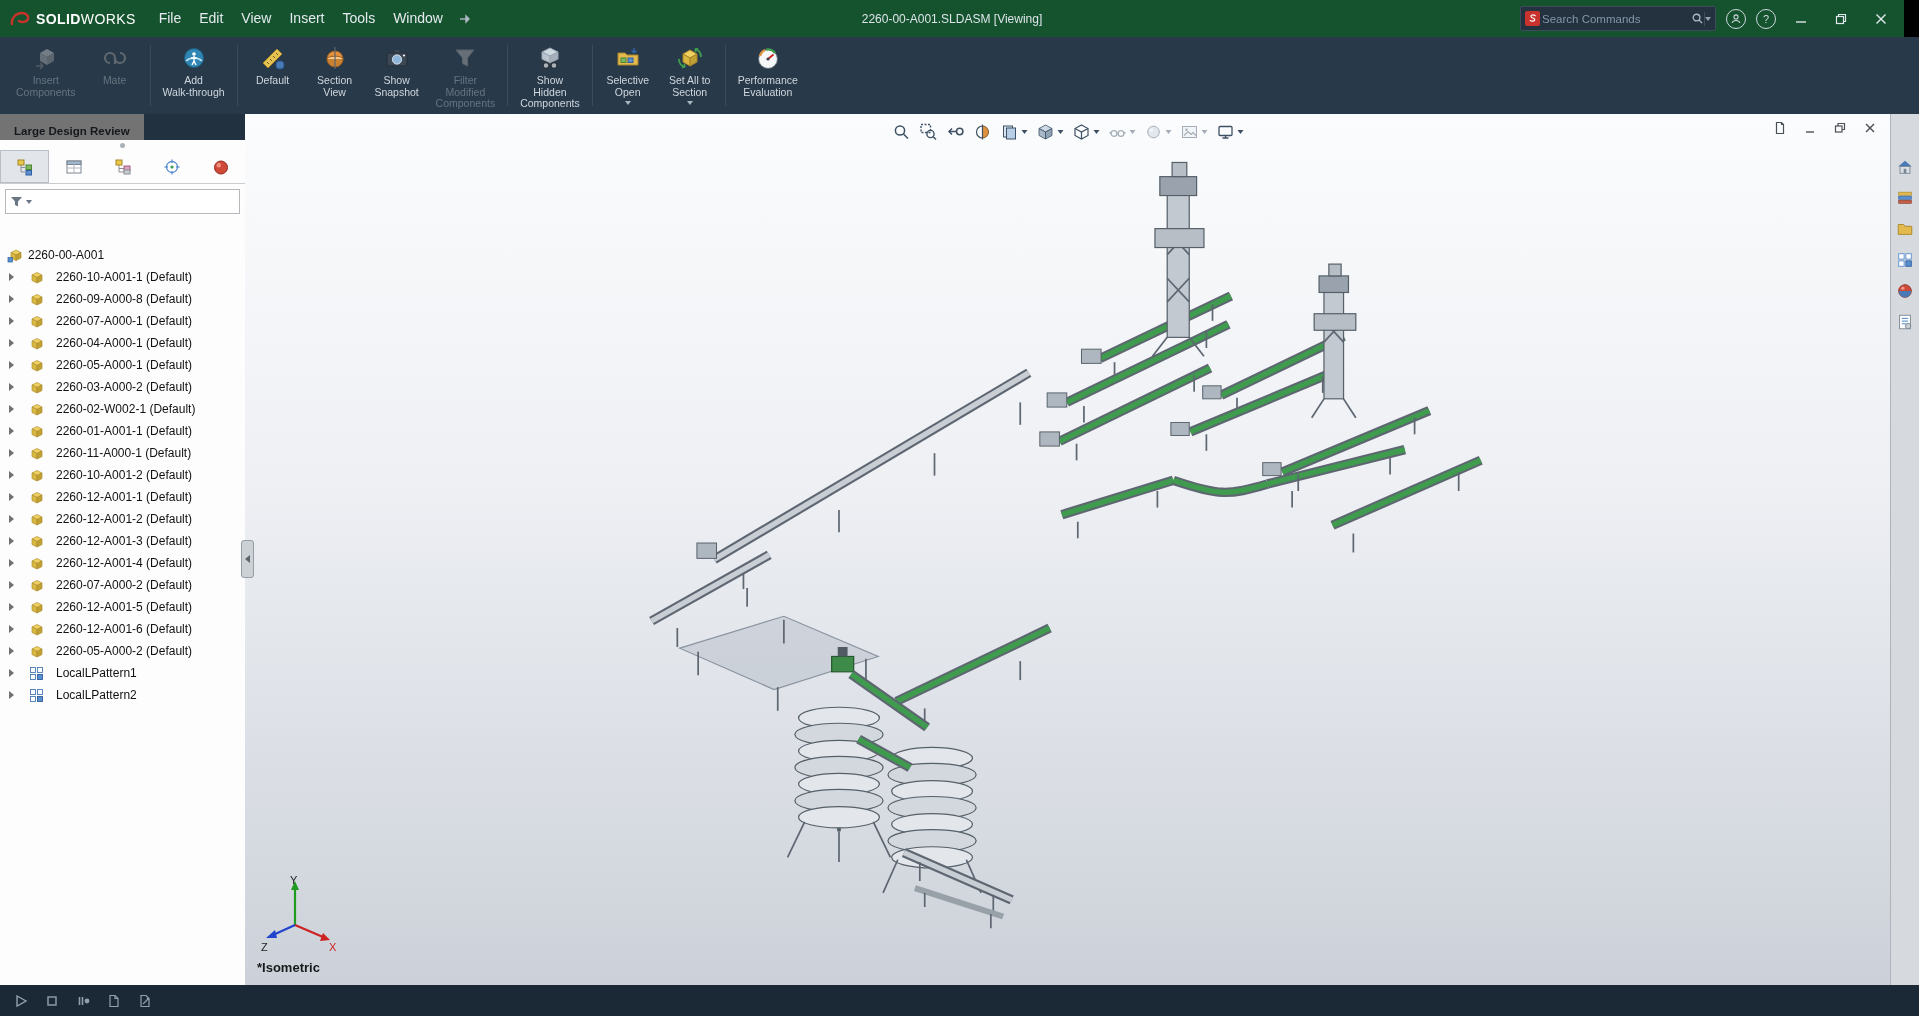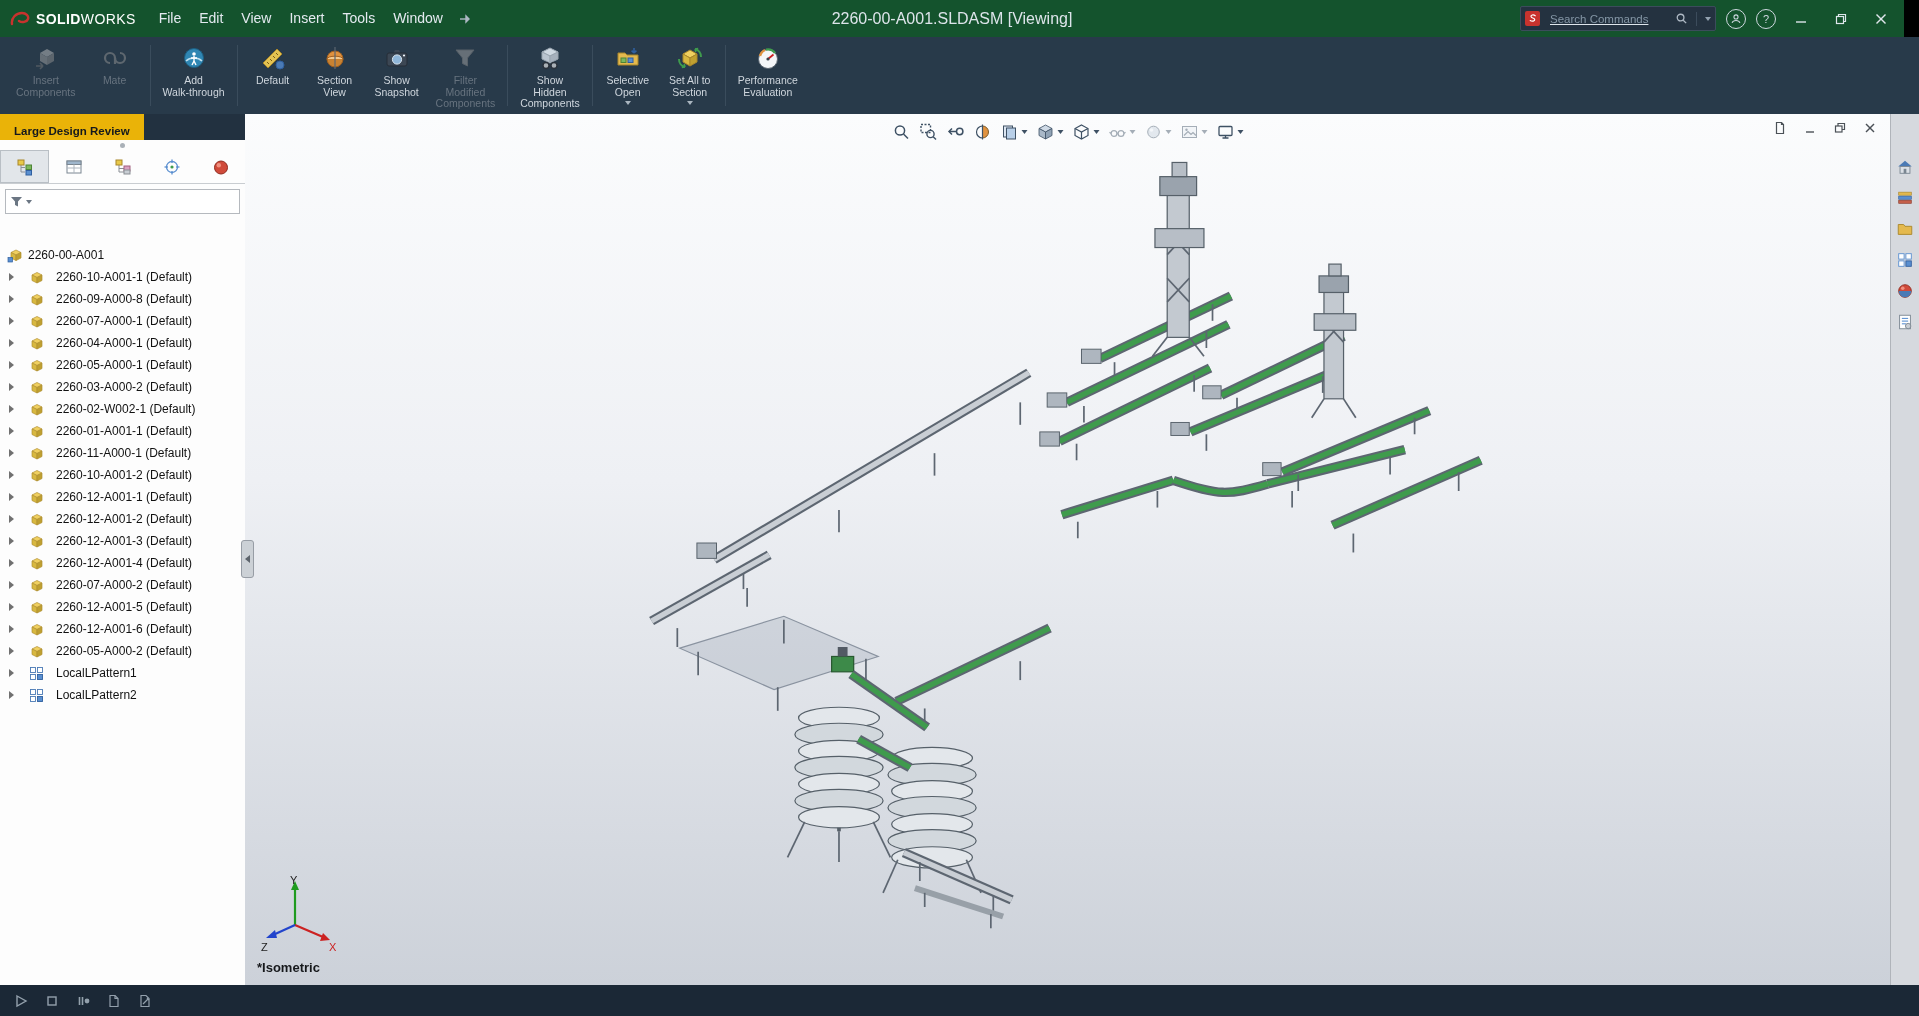--- a/index.html
+++ b/index.html
@@ -10,24 +10,24 @@
   
   .titlebar{position:absolute;top:0;left:0;right:15px;height:37px;background:#14532d;
             display:flex;align-items:center;color:#dfe6ec;}
   .logo{display:flex;align-items:center;gap:6px;padding:0 14px 0 10px;}
   .logo .wordmark{font-size:14px;letter-spacing:.4px;color:#fff;}
   .logo .wordmark b{font-weight:700;}
   .logo .wordmark span{font-weight:300;}
   .menus{display:flex;align-items:center;}
   .menu-item{font-size:14px;padding:0 9px;line-height:37px;color:#e4eaf0;cursor:default;}
   .menupin{margin-left:6px;display:flex;align-items:center;}
-  .doc-title{position:absolute;left:50%;transform:translateX(-50%);font-size:16px;color:#dde4ea;white-space:nowrap;}
+  .doc-title{position:absolute;left:50%;transform:translateX(-50%);font-size:12px;color:#dde4ea;white-space:nowrap;}
   .tb-right{position:absolute;right:8px;top:0;height:37px;display:flex;align-items:center;gap:10px;}
   .searchbox{display:flex;align-items:center;width:186px;height:23px;background:#243240;
-             border:1px solid #3c4c5c;border-radius:2px;padding:0 4px;gap:8px;text-decoration:underline;}
+             border:1px solid #3c4c5c;border-radius:2px;padding:0 4px;gap:0;}
   .sw-badge{width:15px;height:15px;border-radius:2px;background:#c8332e;flex:0 0 auto;display:flex;align-items:center;justify-content:center;}
   .searchbox input{flex:1;min-width:0;background:transparent;border:none;outline:none;
                    color:#b9c6d1;font-size:11.5px;font-family:inherit;}
   .searchbox input::placeholder{color:#8496a5;}
   .sb-div{width:1px;height:14px;background:#3c4c5c;}
   .caret-down{width:0;height:0;border-left:3.5px solid transparent;border-right:3.5px solid transparent;
               border-top:4px solid #93a2b0;}
   .round-icon{width:18px;height:18px;border:1.3px solid #cfd8e0;border-radius:50%;
               display:flex;align-items:center;justify-content:center;font-size:11px;color:#cfd8e0;}
   .winbtn{width:30px;height:37px;display:flex;align-items:center;justify-content:center;}
@@ -40,21 +40,21 @@
   .rbtn .icon{height:28px;display:flex;align-items:center;}
   .rbtn .lbl{font-size:10.5px;line-height:11.5px;text-align:center;white-space:pre-line;margin-top:3px;}
   .rbtn.disabled .lbl{color:#67737f;}
   .rbtn.disabled .icon{filter:grayscale(1) opacity(.5);}
   .rbtn .dd{width:0;height:0;border-left:3.5px solid transparent;border-right:3.5px solid transparent;
             border-top:4px solid #aab6c0;margin-top:3px;}
   .rsep{width:1px;background:#3a4c5c;margin:8px 4px;}
 
   
   .tabstrip{position:absolute;top:114px;left:0;width:245px;height:26px;background:#223140;display:flex;}
-  .cmdtab{background:#eab308;color:#15191d;font-size:11.5px;font-weight:700;
+  .cmdtab{background:#737373;color:#15191d;font-size:11.5px;font-weight:700;
           display:flex;align-items:center;padding:17px 14px;}
 
   
   .left-panel{position:absolute;top:140px;left:0;width:245px;bottom:31px;background:#fdfdfd;
               border-right:1px solid #a7adb5;overflow:hidden;}
   .grab-dot{width:5px;height:5px;border-radius:50%;background:#aab1b8;margin:3px auto 2px;}
   .panel-tabs{display:flex;height:33px;border-bottom:1px solid #c9cdd1;}
   .ptab{flex:1;display:flex;align-items:center;justify-content:center;}
   .ptab.active{background:#e2e6ea;box-shadow:inset 0 0 0 1px #b9bfc5;}
   .filter-row{margin:5px 5px 3px;height:23px;border:1px solid #b5b9be;background:#fff;

